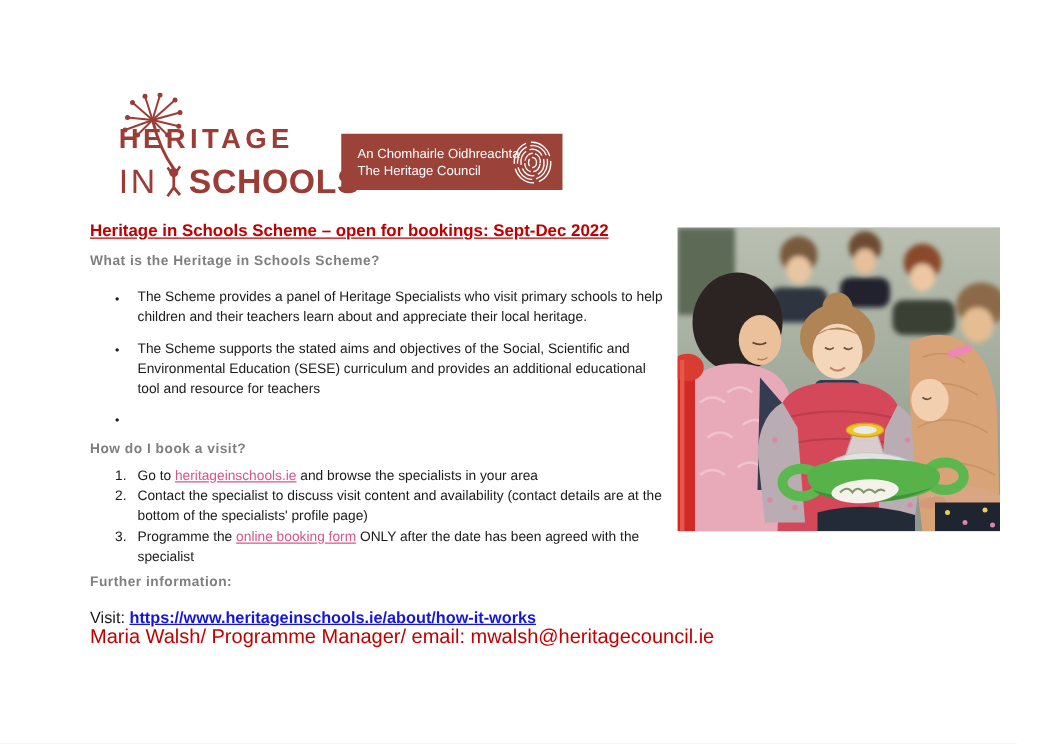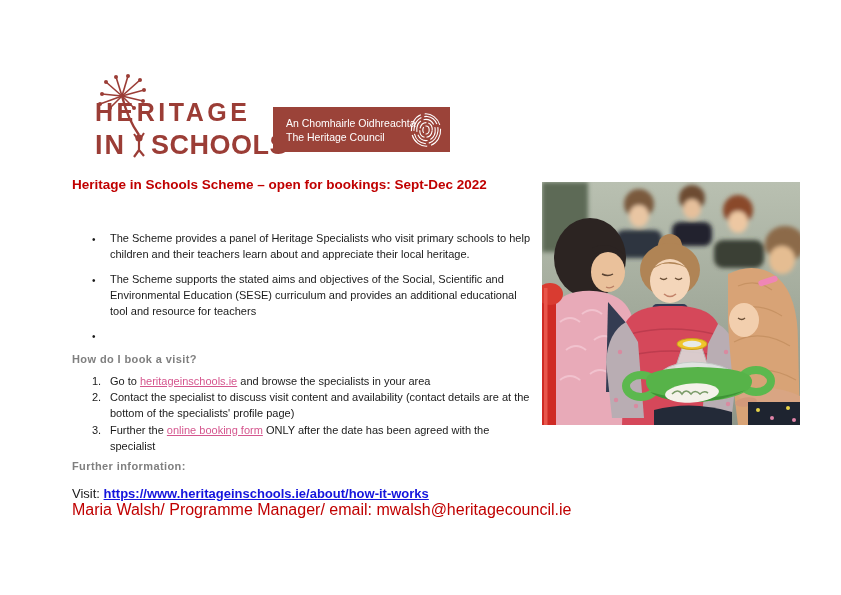--- a/index.html
+++ b/index.html
@@ -6,42 +6,42 @@
   html,body { margin:0; padding:0; background:#e8e8e8; }
   .page {
     position:relative; width:841px; height:595px; margin:0 auto;
     background:#ffffff; overflow:hidden;
     font-family:"Liberation Sans", sans-serif; color:#1a1a1a;
   }
   
   .logo-svg { position:absolute; left:86px; top:74px; pointer-events:none; }
   .logo-word1 {
     position:absolute; left:95px; top:98px;
-    font-size:25px; font-weight:bold; letter-spacing:3.5px; color:#9B3D36;
+    font-size:22px; font-weight:bold; letter-spacing:3.5px; color:#9B3D36;
   }
   .logo-word-in {
     position:absolute; left:95px; top:130px;
-    font-size:27px; font-weight:bold; letter-spacing:2px; color:#9B3D36;
+    font-size:27px; font-weight:normal; letter-spacing:2px; color:#9B3D36;
   }
   .logo-word-schools {
     position:absolute; left:151px; top:130px;
     font-size:27px; font-weight:bold; letter-spacing:0.5px; color:#9B3D36;
   }
   
   .council {
     position:absolute; left:273px; top:107px; width:177px; height:45px;
     background:#9B4339; color:#ffffff; display:flex; align-items:center;
   }
   .council-text { padding-left:13px; line-height:14px; font-size:10.5px; }
   .council-print { position:absolute; right:6px; top:5px; }
   
   .abs { position:absolute; }
   .doc-title {
     left:72px; top:177px; width:470px;
-    font-size:13.5px; font-weight:bold; color:#C00000;
+    font-size:13.5px; font-weight:bold; color:#C00000;text-decoration:underline;
   }
   .gray-head {
     left:72px; width:430px;
     font-size:11px; font-weight:bold; color:#7F7F7F; letter-spacing:0.4px;
   }
   .li { left:92px; width:444px; display:flex; font-size:11px; line-height:15.8px; }
   .li .marker { flex:none; width:18px; }
   .li.bullet .marker { font-size:10px; padding-top:1px; }
   .link-pink { color:#D5568E; text-decoration:underline; cursor:pointer; }
   .visit-line { left:72px; top:486px; font-size:13px; }
@@ -106,20 +106,21 @@
         <ellipse cx="18" cy="18" rx="6.2" ry="7.4" stroke-dasharray="9 2" transform="rotate(8 18 18)"></ellipse>
         <ellipse cx="18" cy="18" rx="9.2" ry="10.6" stroke-dasharray="12 3" transform="rotate(-6 18 18)"></ellipse>
         <ellipse cx="18" cy="18" rx="12" ry="13.6" stroke-dasharray="16 3" transform="rotate(5 18 18)"></ellipse>
         <ellipse cx="18" cy="18" rx="14.6" ry="16.2" stroke-dasharray="20 4" transform="rotate(-4 18 18)"></ellipse>
       </g>
     </svg>
   </div>
 
   <div class="abs doc-title">Heritage in Schools Scheme – open for bookings: Sept-Dec 2022</div>
 
+  <div class="abs gray-head" style="top:203px">What is the Heritage in Schools Scheme?</div>
 
   <div class="abs li bullet" style="top:231px">
     <span class="marker">•</span>
     <span class="text">The Scheme provides a panel of Heritage Specialists who visit primary schools to help children and their teachers learn about and appreciate their local heritage.</span>
   </div>
   <div class="abs li bullet" style="top:272px">
     <span class="marker">•</span>
     <span class="text">The Scheme supports the stated aims and objectives of the Social, Scientific and Environmental Education (SESE) curriculum and provides an additional educational tool and resource for teachers</span>
   </div>
   <div class="abs li bullet" style="top:328px">
@@ -131,21 +132,21 @@
   <div class="abs li" style="top:374px">
     <span class="marker">1.</span>
     <span class="text"><span>Go to </span><span class="link-pink">heritageinschools.ie</span><span> and browse the specialists in your area</span></span>
   </div>
   <div class="abs li" style="top:390px">
     <span class="marker">2.</span>
     <span class="text">Contact the specialist to discuss visit content and availability (contact details are at the bottom of the specialists' profile page)</span>
   </div>
   <div class="abs li" style="top:423px">
     <span class="marker">3.</span>
-    <span class="text"><span>Further the </span><span class="link-pink">online booking form</span><span> ONLY after the date has been agreed with the specialist</span></span>
+    <span class="text"><span>Programme the </span><span class="link-pink">online booking form</span><span> ONLY after the date has been agreed with the specialist</span></span>
   </div>
 
   <div class="abs gray-head" style="top:460px">Further information:</div>
 
   <div class="abs visit-line"><span>Visit: </span><span class="link-blue">https://www.heritageinschools.ie/about/how-it-works</span></div>
 
   <div class="abs contact-line">Maria Walsh/ Programme Manager/ email: mwalsh@heritagecouncil.ie</div>
 
   <div class="photo">
     <svg width="258" height="243" viewBox="0 0 258 243">

